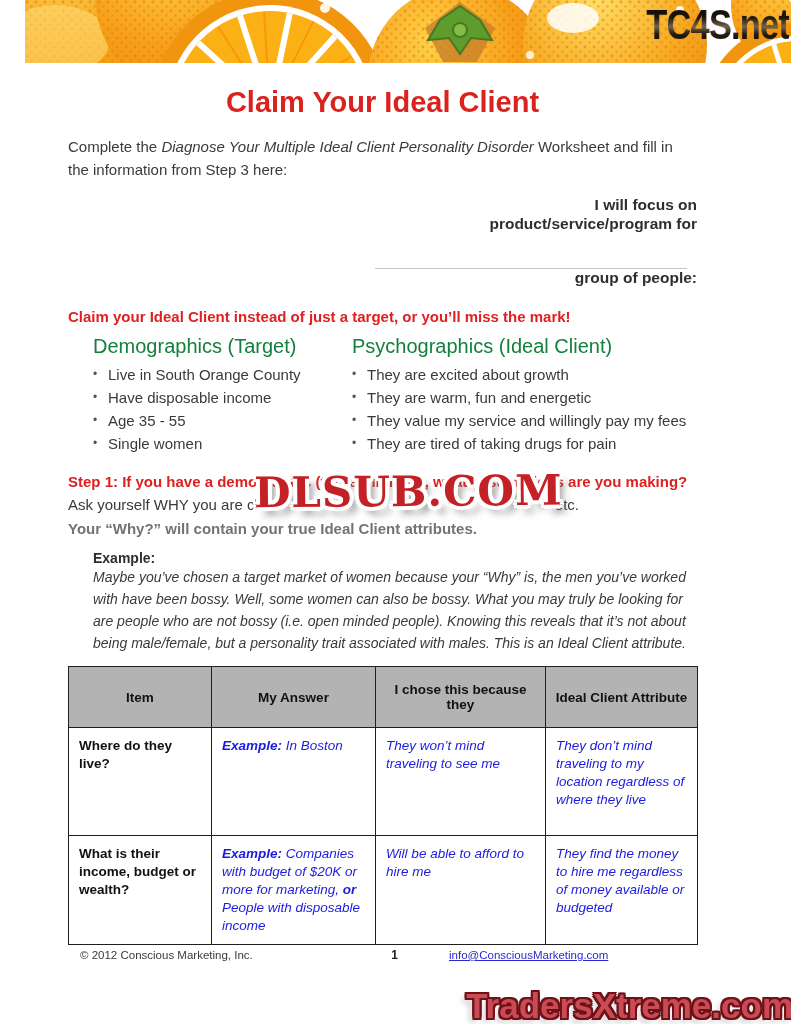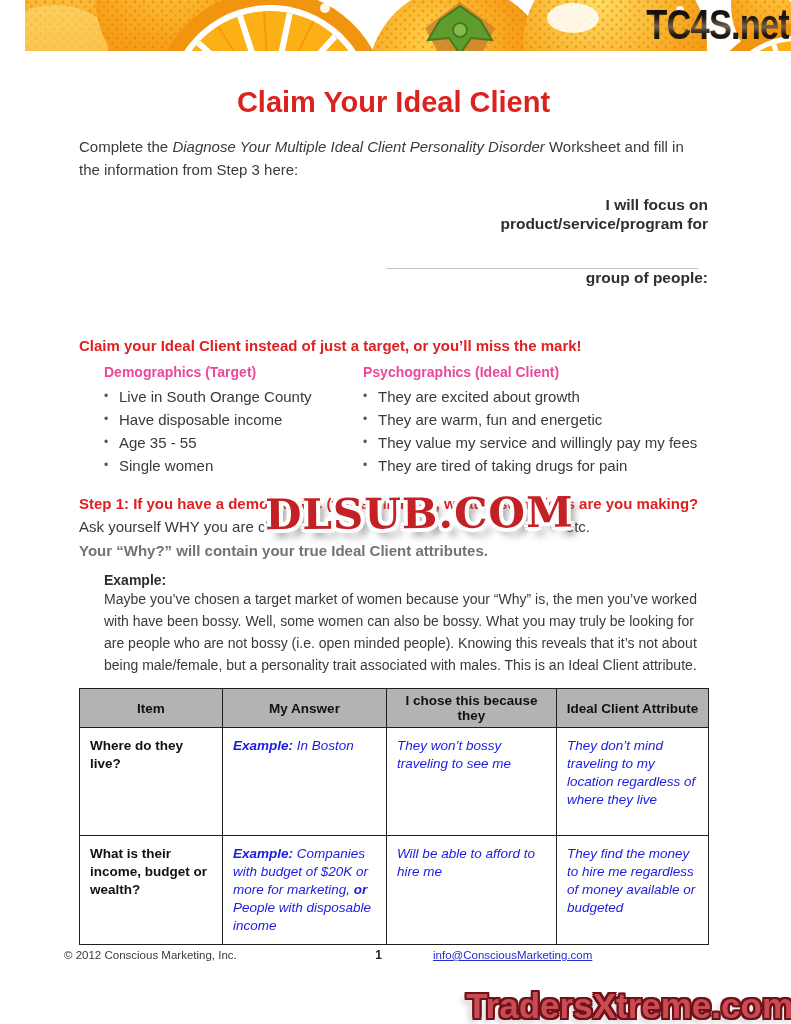--- a/index.html
+++ b/index.html
@@ -1,48 +1,48 @@
 <!DOCTYPE html>
 <html><head>
 <meta charset="utf-8">
 <style>
   * { margin:0; padding:0; box-sizing:border-box; }
   html,body { background:#fff; }
   body { font-family:"Liberation Sans", sans-serif; color:#333; }
   .page { position:relative; width:791px; height:1024px; margin:0 auto; background:#fff; overflow:hidden; }
 
   
-  .banner { position:absolute; top:0; left:0; width:791px; height:51px; overflow:hidden;padding-left:25px; }
+  .banner { position:absolute; top:0; left:0; width:791px; height:63px; overflow:hidden;padding-left:25px; }
   .banner svg { display:block; }
   .tc4s {
     position:absolute; top:4px; right:2px;
     font-size:42px; font-weight:800; letter-spacing:-1px;
     transform:scaleX(.82); transform-origin:right top; line-height:1;
     background:linear-gradient(180deg,#0d0b08 0%,#231a10 32%,#85745a 54%,#2a2014 72%,#0d0b08 100%);
     -webkit-background-clip:text; background-clip:text; color:transparent;
     text-shadow:0 0 1px rgba(0,0,0,.15);
   }
 
   
-  .content { position:absolute; top:65px; left:79px; width:629px; }
+  .content { position:absolute; top:65px; left:68px; width:629px; }
   .title { margin-top:21px; text-align:center; font-size:29px; font-weight:700; color:#da231f; }
   .intro { margin-top:17px; font-size:15px; line-height:22.5px; color:#3a3a3a; padding-right:22px; }
   .intro .it { font-style:italic; }
 
   .fill-line { display:flex; align-items:flex-end; font-size:15.5px; font-weight:700; color:#2e2e2e;flex-direction:column; }
   .line1 { margin-top:15px; }
   .line2 { margin-top:16px; }
   .blank { border-bottom:1px solid #c3c3c3; height:20px; }
   .blank.grow { flex:1; margin:0 10px; }
   .blank.fixed { width:312px; margin-left:4px; margin-right:10px; }
 
-  .red-head { margin-top:50px; font-size:15px; font-weight:700; color:#e02020; }
+  .red-head { margin-top:21px; font-size:15px; font-weight:700; color:#e02020; }
 
   .cols { margin-top:10px; display:flex; padding-left:25px; }
-  .col h3 { font-size:14px; font-weight:700; color:#ec4899; }
+  .col h3 { font-size:20px; font-weight:400; color:#15803d; }
   .col.demo { width:259px; }
   .col.psych { flex:1; }
   .col ul { list-style:none; margin-top:5px; }
   .col li { font-size:15px; line-height:23px; color:#3a3a3a; padding-left:15px; position:relative; }
   .col li::before { content:"•"; position:absolute; left:0; top:0; font-size:12px; color:#555; }
 
   .step1 { position:relative; margin-top:18px; }
   .step1 .ask { margin-top:6px; font-size:15px; color:#3a3a3a; }
   .masked-gap { display:inline-block; width:292px; }
   .step1 .why { margin-top:7px; font-size:15px; font-weight:700; color:#737373; }
@@ -52,38 +52,38 @@
     font-family:"DejaVu Serif", serif; font-weight:700; font-size:42px; letter-spacing:1px;
     color:#c32126; transform:rotate(-0.5deg); line-height:1.1; white-space:nowrap;
     text-shadow:
       -3px -3px 0 #fff, 3px -3px 0 #fff, -3px 3px 0 #fff, 3px 3px 0 #fff,
       0 -4px 0 #fff, 0 4px 0 #fff, -4px 0 0 #fff, 4px 0 0 #fff,
       7px 8px 7px rgba(110,110,110,.65);
   }
 
   .example { margin-top:13px; padding-left:25px; padding-right:6px; }
   .example .label { font-size:14px; font-weight:700; color:#2e2e2e; }
-  .example .body { font-size:14px; line-height:22px; color:#3a3a3a; }
+  .example .body { font-size:14px; font-style:italic; line-height:22px; color:#3a3a3a; }
 
   table.worksheet { margin-top:12px; border-collapse:collapse; width:629px; table-layout:fixed; }
   table.worksheet th, table.worksheet td { border:1.6px solid #1f1f1f; vertical-align:top; }
   table.worksheet th {
     background:#b3b3b3; height:31px; font-size:13.5px; font-weight:700; color:#111;
-    text-align:center; vertical-align:middle; padding:4px 6px;
+    text-align:center; vertical-align:middle; padding:15px 6px;
   }
   table.worksheet td { padding:9px 10px; font-size:13.5px; line-height:18px; }
   td.item-cell { font-weight:700; color:#111; font-style:normal; }
   td.blue-cell { color:#1b1be0; font-style:italic; }
   .ex-label { font-weight:700; font-style:italic; }
   .bold-or { font-weight:700; }
   tr.row1 { height:108px; }
   tr.row2 { height:90px; }
 
   
-  .footer { position:absolute; top:948px; left:64px; width:629px; display:flex; align-items:baseline; font-size:11.5px; color:#3a3a3a; }
+  .footer { position:absolute; top:948px; left:80px; width:629px; display:flex; align-items:baseline; font-size:11.5px; color:#3a3a3a; }
   .footer .copyright { width:260px; }
   .footer .pagenum { flex:1; text-align:center; font-weight:700; font-size:12px; color:#222; }
   .footer .email-wrap { width:260px; text-align:left; }
   .footer a { color:#2a2ad0; text-decoration:underline; }
 
   .tx-watermark {
     position:absolute; right:-2px; bottom:-2px; z-index:6;
     font-size:35px; font-weight:800; letter-spacing:0; line-height:1.15; white-space:nowrap;
     color:#cb4b55;
     text-shadow:
@@ -247,21 +247,21 @@
           <th>Item</th>
           <th>My Answer</th>
           <th>I chose this because they</th>
           <th>Ideal Client Attribute</th>
         </tr>
       </thead>
       <tbody>
         <tr class="row1">
           <td class="item-cell">Where do they live?</td>
           <td class="blue-cell"><span class="ex-label">Example:</span><span> In Boston</span></td>
-          <td class="blue-cell">They won’t bossy traveling to see me</td>
+          <td class="blue-cell">They won’t mind traveling to see me</td>
           <td class="blue-cell">They don’t mind traveling to my location regardless of where they live</td>
         </tr>
         <tr class="row2">
           <td class="item-cell">What is their income, budget or wealth?</td>
           <td class="blue-cell"><span class="ex-label">Example:</span><span> Companies with budget of $20K or more for marketing, </span><span class="bold-or">or</span><span> People with disposable income</span></td>
           <td class="blue-cell">Will be able to afford to hire me</td>
           <td class="blue-cell">They find the money to hire me regardless of money available or budgeted</td>
         </tr>
       </tbody>
     </table>

